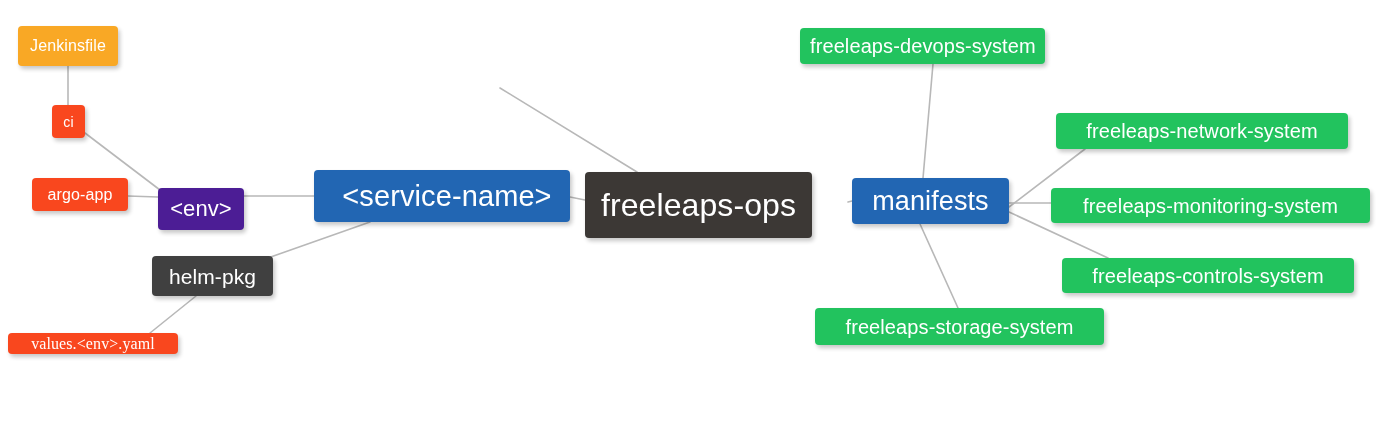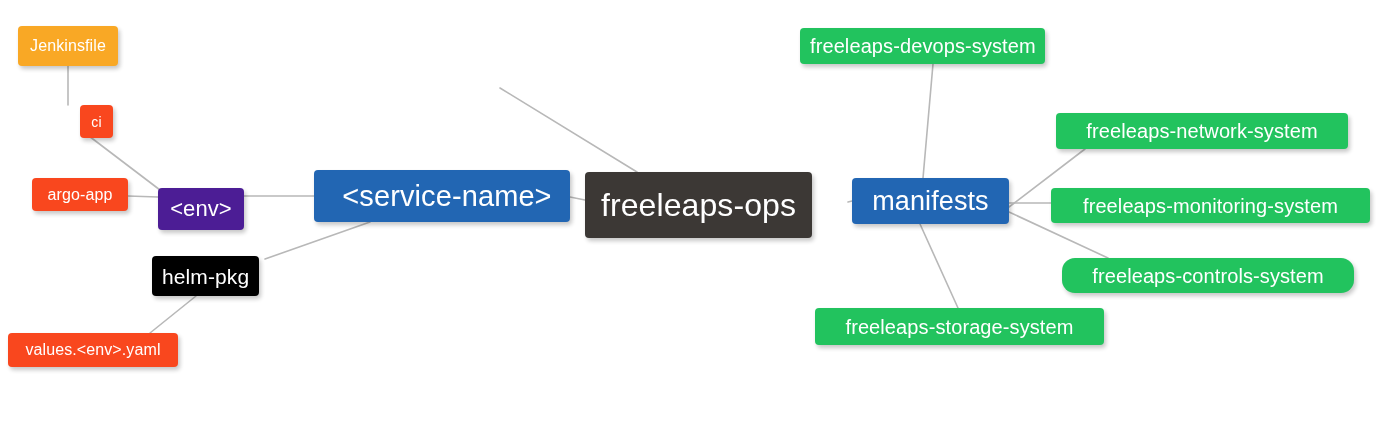--- a/index.html
+++ b/index.html
@@ -65,52 +65,52 @@
       <line x1="848" y1="202" x2="852" y2="201" stroke="#b8b8b8" stroke-width="1.6" stroke-linecap="round"></line>
       <line x1="923" y1="178" x2="933" y2="64" stroke="#b8b8b8" stroke-width="1.6" stroke-linecap="round"></line>
       <line x1="1009" y1="207" x2="1085" y2="149" stroke="#b8b8b8" stroke-width="1.6" stroke-linecap="round"></line>
       <line x1="1009" y1="203" x2="1051" y2="203" stroke="#b8b8b8" stroke-width="1.6" stroke-linecap="round"></line>
       <line x1="1009" y1="212" x2="1108" y2="258" stroke="#b8b8b8" stroke-width="1.6" stroke-linecap="round"></line>
       <line x1="920" y1="224" x2="958" y2="308" stroke="#b8b8b8" stroke-width="1.6" stroke-linecap="round"></line>
     </svg>
 <div class="node" style="left: 18px; top: 26px; width: 100px; height: 40px; background: rgb(249, 168, 37); font-size: 16px; justify-content: center;">
       <span class="node-label">Jenkinsfile</span>
     </div>
-    <div class="node" style="left: 52px; top: 105px; width: 33px; height: 33px; background: rgb(249, 71, 30); font-size: 14px; margin-left: 28px;">
+    <div class="node" style="left: 52px; top: 105px; width: 33px; height: 33px; background: rgb(249, 71, 30); font-size: 14px;">
       <span class="node-label">ci</span>
     </div>
     <div class="node" style="left: 32px; top: 178px; width: 96px; height: 33px; background: rgb(249, 71, 30); font-size: 16px;">
       <span class="node-label">argo-app</span>
     </div>
     <div class="node" style="left: 158px; top: 188px; width: 86px; height: 42px; background: #4c1d95; font-size: 22px;">
       <span class="node-label">&lt;env&gt;</span>
     </div>
-    <div class="node" style="left: 152px; top: 256px; width: 107px; height: 40px; background: #000000; font-size: 21px;">
+    <div class="node" style="left: 152px; top: 256px; width: 121px; height: 40px; background: #404040; font-size: 21px;">
       <span class="node-label">helm-pkg</span>
     </div>
-    <div class="node" style="left: 8px; top: 333px; width: 170px; height: 34px; background: rgb(249, 71, 30); font-size: 16px;">
+    <div class="node" style="left: 8px; top: 333px; width: 170px; height: 21px; background: rgb(249, 71, 30); font-size: 16px; font-family: Liberation Serif, serif;">
       <span class="node-label">values.&lt;env&gt;.yaml</span>
     </div>
     <div class="node" style="left: 314px; top: 170px; width: 256px; height: 52px; background: rgb(34, 102, 179); font-size: 29px; padding-left: 20px;">
       <span class="node-label">&lt;service-name&gt;</span>
     </div>
     <div class="node" style="left: 585px; top: 172px; width: 227px; height: 66px; background: rgb(60, 56, 53); font-size: 32px;">
       <span class="node-label">freeleaps-ops</span>
     </div>
     <div class="node" style="left: 852px; top: 178px; width: 157px; height: 46px; background: rgb(34, 102, 179); font-size: 27px;">
       <span class="node-label">manifests</span>
     </div>
     <div class="node" style="left: 800px; top: 28px; width: 245px; height: 36px; background: rgb(34, 195, 94); font-size: 20px;">
       <span class="node-label">freeleaps-devops-system</span>
     </div>
     <div class="node" style="left: 1056px; top: 113px; width: 292px; height: 36px; background: rgb(34, 195, 94); font-size: 20px;">
       <span class="node-label">freeleaps-network-system</span>
     </div>
     <div class="node" style="left: 1051px; top: 188px; width: 319px; height: 35px; background: rgb(34, 195, 94); font-size: 20px;">
       <span class="node-label">freeleaps-monitoring-system</span>
     </div>
-    <div class="node" style="left: 1062px; top: 258px; width: 292px; height: 35px; background: rgb(34, 195, 94); font-size: 20px; border-radius: 13px;">
+    <div class="node" style="left: 1062px; top: 258px; width: 292px; height: 35px; background: rgb(34, 195, 94); font-size: 20px;">
       <span class="node-label">freeleaps-controls-system</span>
     </div>
     <div class="node" style="left: 815px; top: 308px; width: 289px; height: 37px; background: rgb(34, 195, 94); font-size: 20px;">
       <span class="node-label">freeleaps-storage-system</span>
     </div>
   </div>
 
 </body></html>

